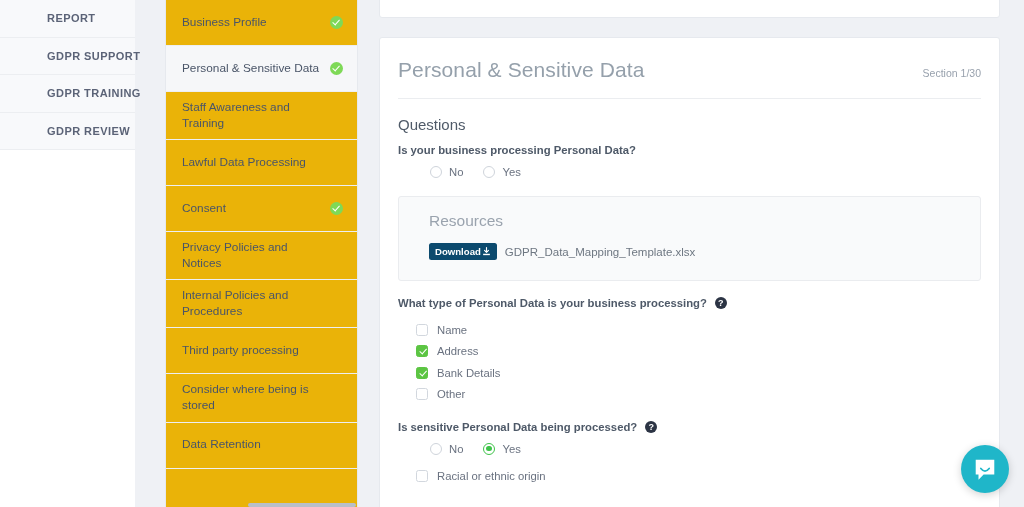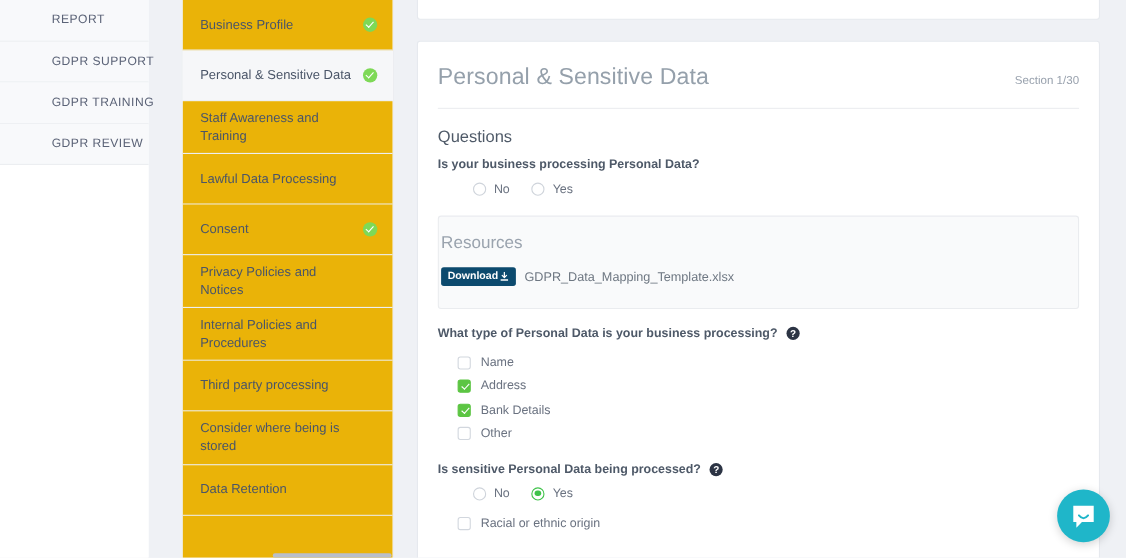--- a/index.html
+++ b/index.html
@@ -27,21 +27,21 @@
     height: 37.5px;
     display: flex;
     align-items: center;
     padding-left: 13px;
     border-bottom: 1px solid #eceef1;
     background: #f8f9fb;
     cursor: pointer;
   }
   .left-nav-item .left-nav-label {
     font-size: 11px;
-    font-weight: normal;
+    font-weight: bold;
     letter-spacing: 0.45px;
     color: #5b6377;
     white-space: nowrap;
     padding-left: 34px;
   }
   #left-nav-filler {
     height: 357px;
     background: #ffffff;
   }
 
@@ -205,21 +205,21 @@
     font-size: 11.3px;
     color: #6a7280;
   }
 
   
   #resources-box {
     margin: 18px 0 0 0;
     background: #f9fafb;
     border: 1px solid #eaecef;
     border-radius: 3px;
-    padding: 15px 18px 20px 2px;
+    padding: 15px 18px 20px 30px;
   }
   #resources-title {
     font-size: 15.5px;
     font-weight: normal;
     color: #9aa3ae;
     margin-bottom: 13px;
   }
   .resource-row { display: flex; align-items: center; }
   .download-btn {
     display: inline-flex;

